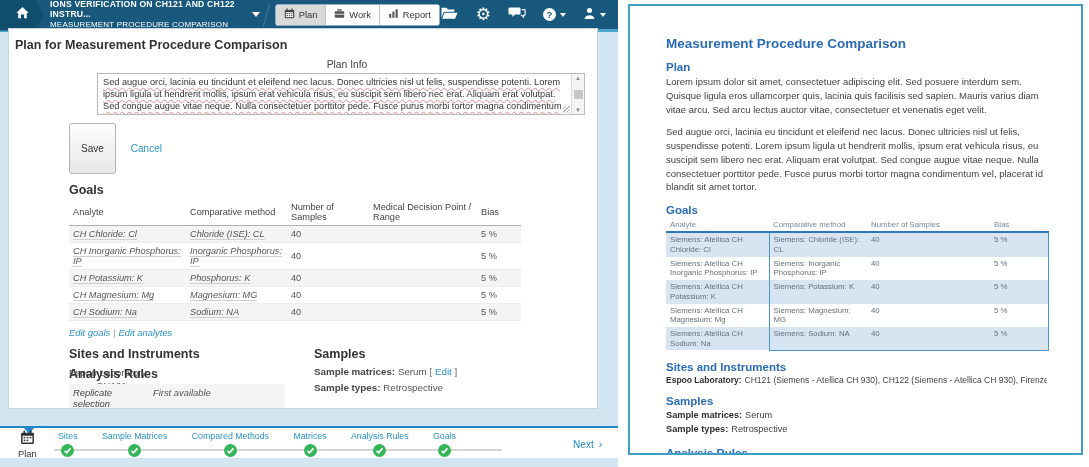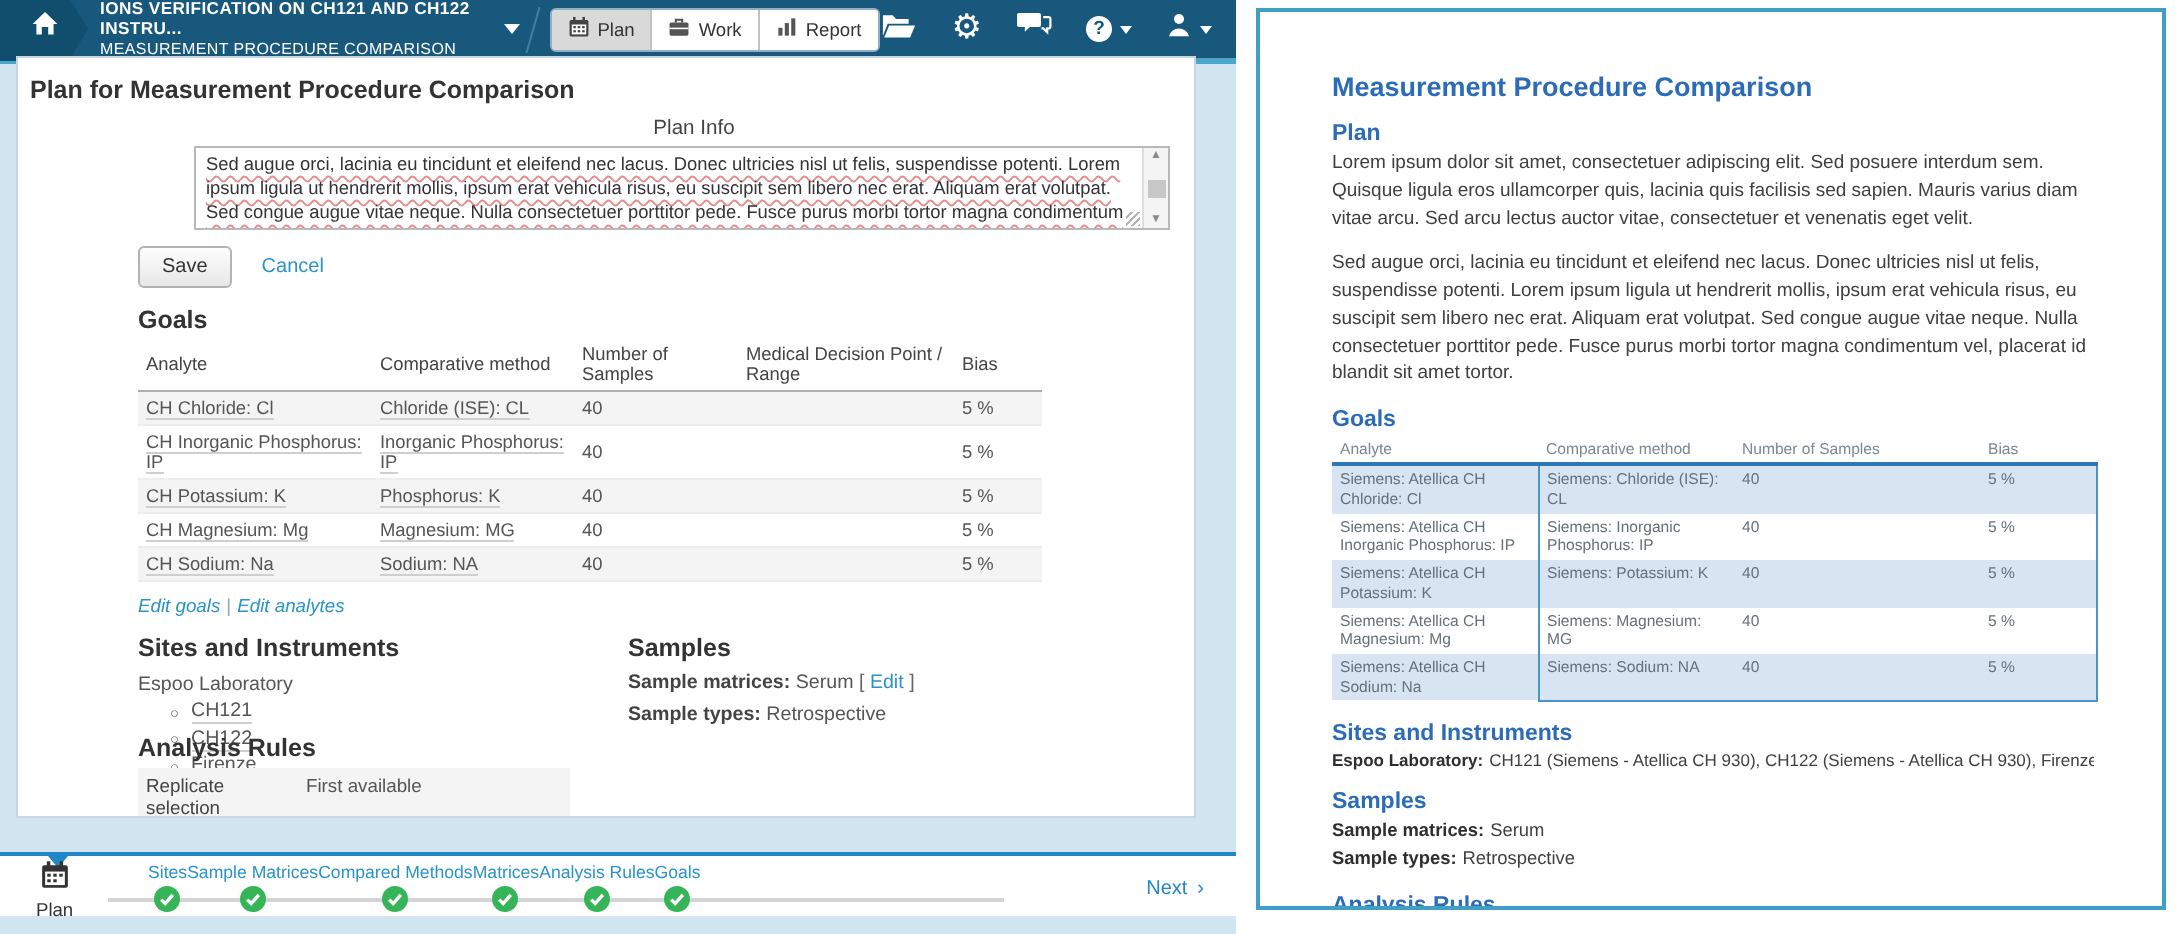--- a/index.html
+++ b/index.html
@@ -44,61 +44,61 @@
   .pi-text { flex:1; padding:2px 5px; font-size:9.2px; line-height:1.32; color:#333; overflow:hidden;
     text-decoration:underline; text-decoration-style:wavy; text-decoration-color:#e88b8b;
     text-decoration-thickness:1px; text-underline-offset:2px; text-decoration-skip-ink:none; }
   .pi-scroll { width:13px; background:#f4f4f4; border-left:1px solid #ddd; display:flex; flex-direction:column;
     align-items:center; justify-content:space-between; padding:1px 0; font-size:6px; color:#8a8a8a; }
   .pi-thumb { width:9px; height:9px; background:#c7c7c7; }
   .pi-grip { position:absolute; right:14px; bottom:1px; width:7px; height:7px;
     background:repeating-linear-gradient(135deg,transparent 0 1.5px,#b5b5b5 1.5px 2.5px); }
 
   .actions { margin-top:8px; display:flex; align-items:center; }
-  .btn-save { padding:4px 11px; font-size:10px; color:#333; background:linear-gradient(#fdfdfd,#e7e7e7);
+  .btn-save { padding:19px 11px; font-size:10px; color:#333; background:linear-gradient(#fdfdfd,#e7e7e7);
     border:1px solid #b3b3b3; border-radius:3px; cursor:pointer; }
   .lnk { color:#2a93c9; cursor:pointer; text-decoration:none; }
   .cancel { margin-left:15px; font-size:10px; }
 
   .sec-title { margin-top:9px; font-size:12.5px; font-weight:600; color:#333; }
   table.goals { border-collapse:collapse; margin-top:3px; width:452px; font-size:9.2px; }
   table.goals th { text-align:left; font-weight:400; color:#444; padding:2px 4px 3px 4px; border-bottom:1px solid #b0b0b0; }
   table.goals td { padding:3px 4px; color:#555; border-bottom:1px solid #ededed; height:16px; }
   table.goals tr.alt td { background:#f4f4f4; }
-  .edt { border-bottom:1px solid #cfcfcf; cursor:pointer; }
+  .edt { border-bottom:1px solid #cfcfcf; cursor:pointer;font-style:italic; }
 
   .edit-links { margin-top:6px; font-size:9.4px; font-style:italic; }
   .edit-links .pipe { color:#8aa; font-style:normal; margin:0 3px; }
 
   .two-col { display:flex; margin-top:9px; }
   .col-l { width:245px; }
   .col-r { flex:1; }
   .lab-line { margin-top:6px; font-size:9.8px; color:#555; }
   ul.instr { list-style:none; margin:2px 0 0 16px; padding:0; }
   ul.instr li { font-size:9.8px; color:#555; margin-top:1.5px; display:flex; align-items:center; }
   ul.instr .bul { font-size:7.5px; color:#666; margin-right:6px; }
   .kv { margin-top:5px; font-size:9.8px; color:#555; }
   .kv b { color:#444; }
   .kv .brkt { color:#666; }
 
   .analysis-abs { position:absolute; left:60px; top:338px; width:300px; }
   table.arules { border-collapse:collapse; margin-top:3px; width:216px; font-size:9.4px; }
-  table.arules td { padding:3px 4px; color:#555; vertical-align:top; }
+  table.arules td { padding:3px 4px; color:#555; vertical-align:top;font-style:italic; }
   table.arules td.al { width:80px; color:#444; }
   table.arules tr.alt td { background:#f4f4f4; }
 
   
   .wizard { position:absolute; left:0; top:426px; width:618px; height:32px; background:#fff; border-top:2px solid #2287c7; }
   .wiz-tri { position:absolute; top:0; left:24px; width:0; height:0; border-left:5px solid transparent;
     border-right:5px solid transparent; border-top:6px solid #2287c7; }
   .plan-blk { position:absolute; left:18px; top:2px; text-align:center; color:#333; cursor:pointer; }
   .plan-blk .plbl { font-size:9.3px; margin-top:0px; }
   .steps { position:absolute; left:58px; top:0; width:398px; height:32px; }
   .steps .line { position:absolute; left:-4px; right:-46px; top:21px; height:2px; background:#d4d4d4; }
-  .steps-flex { position:relative; display:flex; justify-content:flex-start; height:100%;margin-left:16px; }
+  .steps-flex { position:relative; display:flex; justify-content:space-between; height:100%; }
   .step { display:flex; flex-direction:column; align-items:center; padding-top:3px; gap:2px; cursor:pointer; }
   .step-lbl { font-size:8.8px; color:#2a93c9; white-space:nowrap; }
   .next { position:absolute; right:16px; top:11px; font-size:10px; color:#2287c7; cursor:pointer; }
   .next .chev { margin-left:5px; }
 
   
   #report-panel { position:absolute; left:628px; top:4px; width:455px; height:451px; background:#fff;
     border:2px solid #3f9fc5; overflow:hidden; }
   .rp { padding:30px 34px 0 36px; color:#3f3f3f; }
   .rp-title { font-size:13.5px; font-weight:bold; color:#2c6cb6; margin-bottom:6px; }

